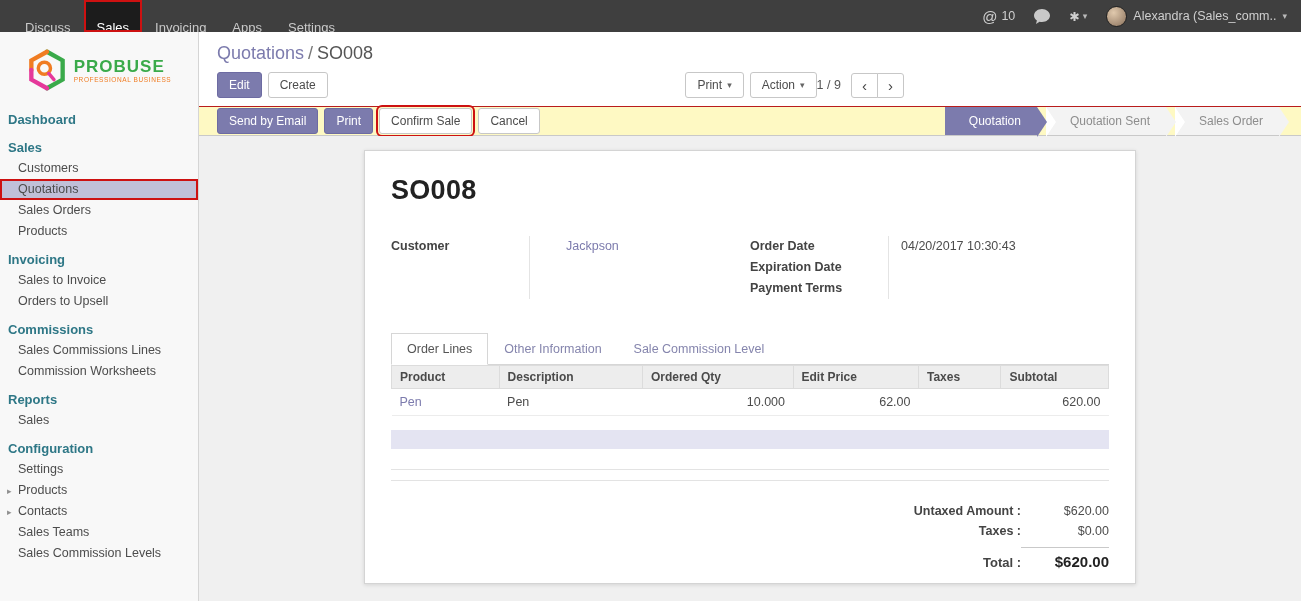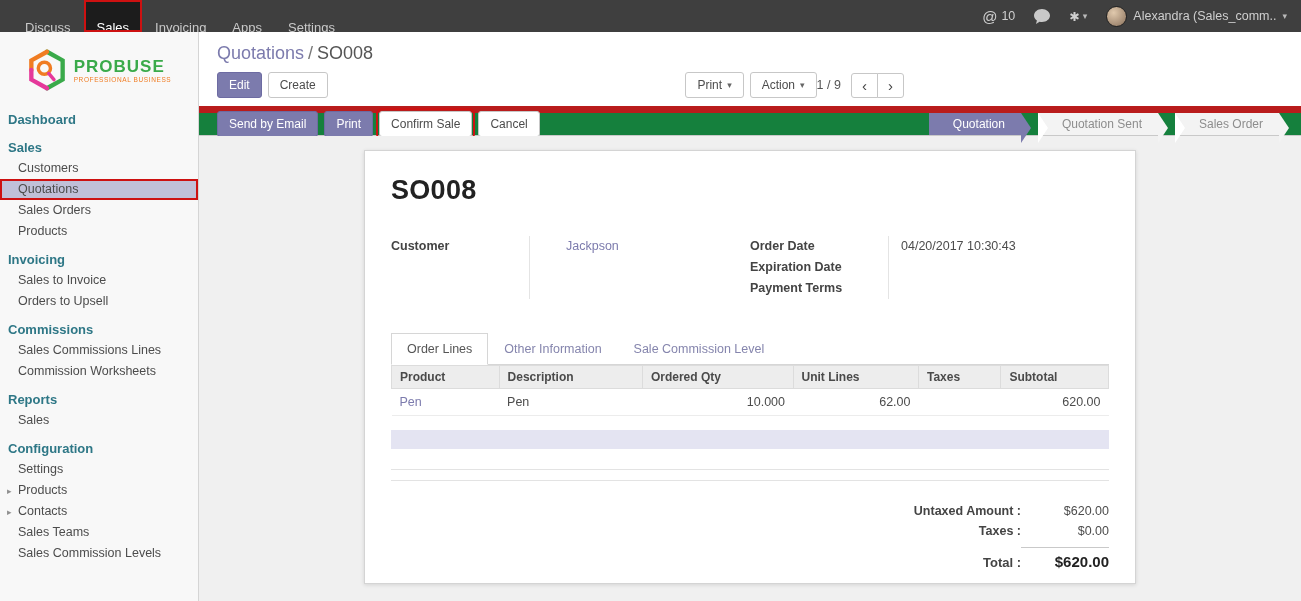--- a/index.html
+++ b/index.html
@@ -51,24 +51,24 @@
   .pager { flex:1; display:flex; justify-content:flex-start; align-items:center; gap:10px; color:#555; }
   .pager-buttons { display:flex; }
   .pager-btn { width:27px; height:25px; border:1px solid #c7c7c7; background:#fff; display:grid; place-items:center; font-size:15px; color:#444; cursor:pointer; }
   .pager-btn.prev { border-radius:3px 0 0 3px; }
   .pager-btn.next { border-radius:0 3px 3px 0; margin-left:-1px; }
 
   .btn { height:26px; padding:0 11px; font-size:12px; border:1px solid #c7c7c7; border-radius:3px; background:#fff; color:#4c4c4c; display:inline-flex; align-items:center; gap:5px; cursor:pointer; font-family:inherit; white-space:nowrap; }
   .btn-primary { background:var(--accent,#7c7bad); border-color:#6d6ba2; color:#fff; }
 
   
-  .status-row { height:30px; flex:0 0 30px; border-top:7px solid #b91c1c; border-bottom:1px solid #c9c9c9; display:flex; justify-content:space-between; align-items:center; padding-left:18px; background:#15803d; }
+  .status-row { height:30px; flex:0 0 30px; border-top:1px solid #b91c1c; border-bottom:1px solid #c9c9c9; display:flex; justify-content:space-between; align-items:center; padding-left:18px; background:#fef9c3; }
   .status-buttons { display:flex; gap:6px; align-items:center; }
   .stages { display:flex; align-items:stretch; height:100%; margin-right:22px; }
-  .stage { position:relative; display:flex; align-items:center; padding:0 16px 0 24px; background:#f3f3f3; color:#8d8d8d; font-size:12px; margin-left:17px; cursor:pointer; }
+  .stage { position:relative; display:flex; align-items:center; padding:0 16px 0 24px; background:#f3f3f3; color:#8d8d8d; font-size:12px; margin-left:9px; cursor:pointer; }
   .stage:nth-child(1){ z-index:3; } .stage:nth-child(2){ z-index:2; } .stage:nth-child(3){ z-index:1; }
   .stage:after { content:""; position:absolute; left:100%; top:0; border-top:15px solid transparent; border-bottom:15px solid transparent; border-left:10px solid #f3f3f3; }
   .stage:not(:first-child):before { content:""; position:absolute; left:0; top:0; border-top:15px solid transparent; border-bottom:15px solid transparent; border-left:10px solid #fff; }
   .stage.active { background:var(--accent,#7c7bad); color:#fff; }
   .stage.active:after { border-left-color:var(--accent,#7c7bad); }
 
   
   .form-body { flex:1; background:#f0f0f0; padding-top:14px; overflow:hidden; }
   .sheet { width:772px; height:434px; margin:0 auto; background:#fff; border:1px solid #d4d4d4; box-shadow:0 1px 4px rgba(0,0,0,.12); padding:18px 26px 20px; overflow:hidden; }
   .sheet-title { font-size:27px; font-weight:bold; color:#222; margin:6px 0 30px; letter-spacing:.3px; }
@@ -291,21 +291,21 @@
                   <col style="width:21%">
                   <col style="width:17.5%">
                   <col style="width:11.5%">
                   <col style="width:15%">
               </colgroup>
               <thead>
                 <tr>
                   <th>Product</th>
                   <th>Description</th>
                   <th>Ordered Qty</th>
-                  <th>Unit Lines</th>
+                  <th>Edit Price</th>
                   <th>Taxes</th>
                   <th>Subtotal</th>
                 </tr>
               </thead>
               <tbody>
                 <tr>
                   <td class="product-cell">Pen</td>
                   <td>Pen</td>
                   <td class="num">10.000</td>
                   <td class="num">62.00</td>

